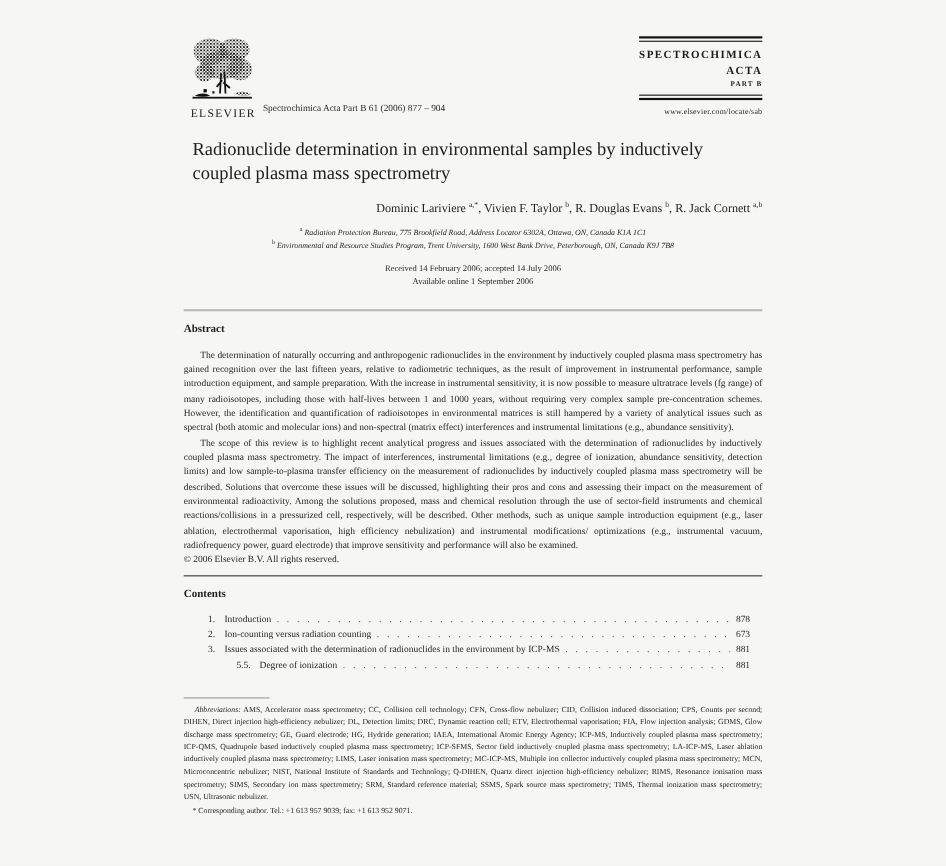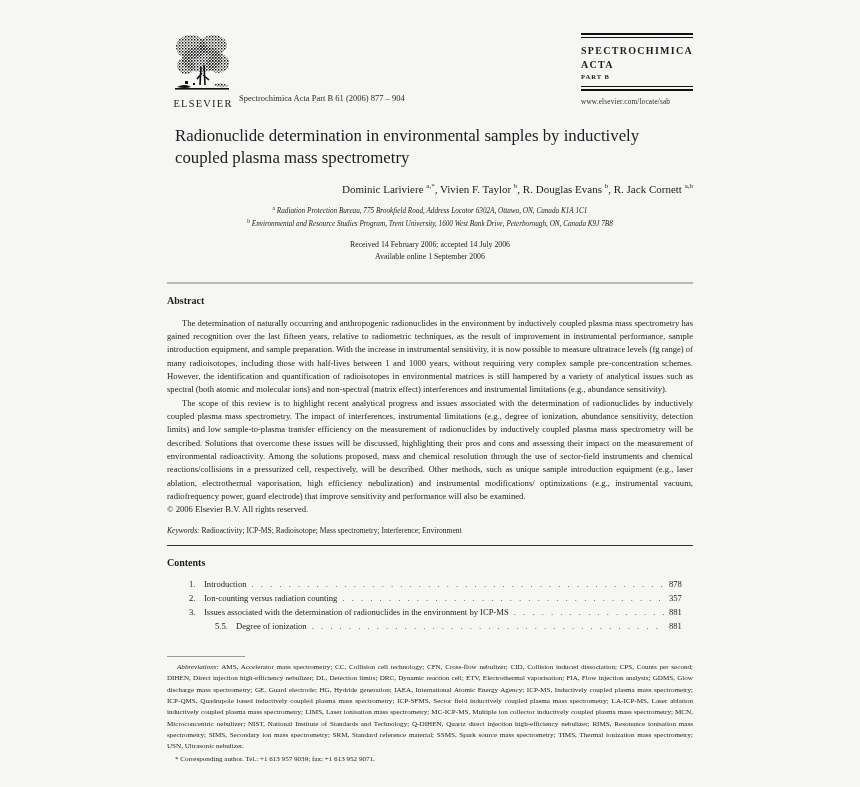--- a/index.html
+++ b/index.html
@@ -9,21 +9,21 @@
     font-family:"Liberation Serif", serif; color:#1d1d1d; overflow:hidden;
   }
   .content { width:526px; margin:0 auto; padding-top:33px; }
 
   
   .header { display:flex; justify-content:space-between; align-items:flex-start; min-height:84px; }
   .logo-col { width:72px; text-align:center; }
   .logo-art { display:block; margin:0 auto; }
   .publisher { font-size:10.5px; letter-spacing:1.2px; margin-top:1px; }
   .citation { align-self:flex-end; font-size:8.5px; color:#2a2a2a; padding-bottom:14px; flex:1; text-align:left; }
-  .journal-box { width:112px; text-align:left; }
+  .journal-box { width:112px; text-align:right; }
   .rule-thick { border-top:2.6px solid #111; }
   .rule-thin  { border-top:1px solid #111; margin-top:2px; }
   .rule-thin-b{ border-top:1px solid #111; }
   .rule-thick-b{ border-top:2.6px solid #111; margin-top:2px; }
   .journal-name { font-size:10px; letter-spacing:1.3px; font-weight:bold; padding:6px 0 2px; line-height:1.35; }
   .journal-part { font-size:6.5px; font-weight:bold; letter-spacing:1px; padding-bottom:6px; }
   .journal-url { font-size:7.2px; color:#2a2a2a; margin-top:7px; letter-spacing:0.2px; }
 
   
   .article-type { text-align:center; font-size:10.5px; margin-top:13px; }
@@ -124,39 +124,36 @@
     </div>
 
     <div class="gray-rule"></div>
     <div class="section-heading">Abstract</div>
     <div class="abstract-body">
       <p>The determination of naturally occurring and anthropogenic radionuclides in the environment by inductively coupled plasma mass spectrometry has gained recognition over the last fifteen years, relative to radiometric techniques, as the result of improvement in instrumental performance, sample introduction equipment, and sample preparation. With the increase in instrumental sensitivity, it is now possible to measure ultratrace levels (fg range) of many radioisotopes, including those with half-lives between 1 and 1000 years, without requiring very complex sample pre-concentration schemes. However, the identification and quantification of radioisotopes in environmental matrices is still hampered by a variety of analytical issues such as spectral (both atomic and molecular ions) and non-spectral (matrix effect) interferences and instrumental limitations (e.g., abundance sensitivity).</p>
       <p>The scope of this review is to highlight recent analytical progress and issues associated with the determination of radionuclides by inductively coupled plasma mass spectrometry. The impact of interferences, instrumental limitations (e.g., degree of ionization, abundance sensitivity, detection limits) and low sample-to-plasma transfer efficiency on the measurement of radionuclides by inductively coupled plasma mass spectrometry will be described. Solutions that overcome these issues will be discussed, highlighting their pros and cons and assessing their impact on the measurement of environmental radioactivity. Among the solutions proposed, mass and chemical resolution through the use of sector-field instruments and chemical reactions/collisions in a pressurized cell, respectively, will be described. Other methods, such as unique sample introduction equipment (e.g., laser ablation, electrothermal vaporisation, high efficiency nebulization) and instrumental modifications/ optimizations (e.g., instrumental vacuum, radiofrequency power, guard electrode) that improve sensitivity and performance will also be examined.</p>
     </div>
     <div class="copyright">© 2006 Elsevier B.V. All rights reserved.</div>
 
-    <div class="keywords">
-      <span class="kw-label">Keywords:</span><span> Radioactivity; ICP-MS; Radioisotope; Mass spectrometry; Interference; Environment</span>
-    </div>
 
     <div class="dark-rule"></div>
 
     <div class="section-heading">Contents</div>
     <div class="toc">
       <div class="toc-row lvl0">
         <span class="toc-num">1.</span>
         <span class="toc-label">Introduction</span>
         <span class="leader">. . . . . . . . . . . . . . . . . . . . . . . . . . . . . . . . . . . . . . . . . . . . . . . . . . . . . . . . . . . . . . . . . . . . . . . . . . . . . . . . . . . . . . . . . . . . . . . . . . . . . . . . . . . . . . . . . . . . . . . . </span>
         <span class="toc-page">878</span>
       </div>
       <div class="toc-row lvl0">
         <span class="toc-num">2.</span>
         <span class="toc-label">Ion-counting versus radiation counting</span>
         <span class="leader">. . . . . . . . . . . . . . . . . . . . . . . . . . . . . . . . . . . . . . . . . . . . . . . . . . . . . . . . . . . . . . . . . . . . . . . . . . . . . . . . . . . . . . . . . . . . . . . . . . . . . . . . . . . . . . . . . . . . . . . . </span>
-        <span class="toc-page">357</span>
+        <span class="toc-page">673</span>
       </div>
       <div class="toc-row lvl0">
         <span class="toc-num">3.</span>
         <span class="toc-label">Issues associated with the determination of radionuclides in the environment by ICP-MS</span>
         <span class="leader">. . . . . . . . . . . . . . . . . . . . . . . . . . . . . . . . . . . . . . . . . . . . . . . . . . . . . . . . . . . . . . . . . . . . . . . . . . . . . . . . . . . . . . . . . . . . . . . . . . . . . . . . . . . . . . . . . . . . . . . . </span>
         <span class="toc-page">881</span>
       </div>
       <div class="toc-row lvl1">
         <span class="toc-num">5.5.</span>
         <span class="toc-label">Degree of ionization</span>

